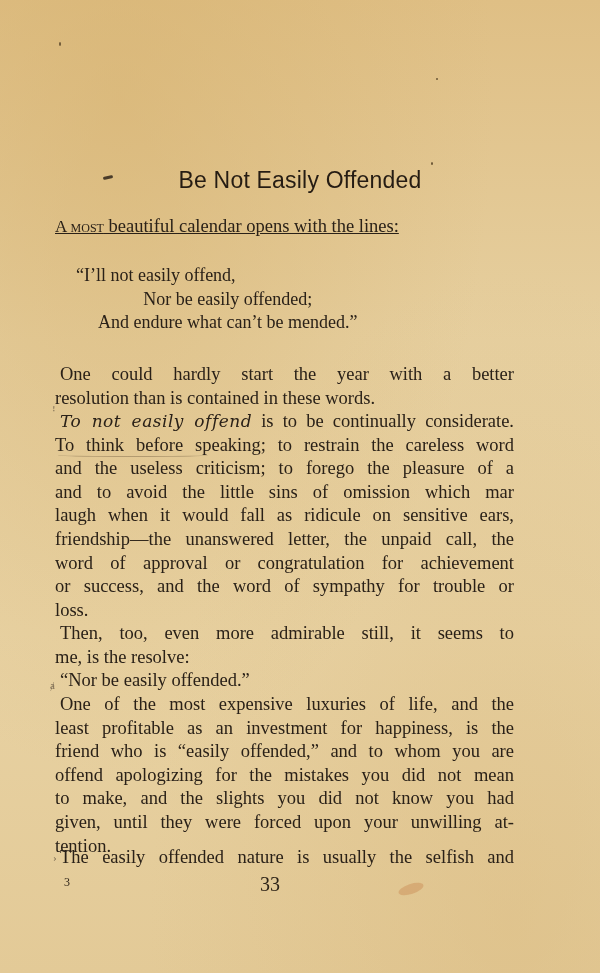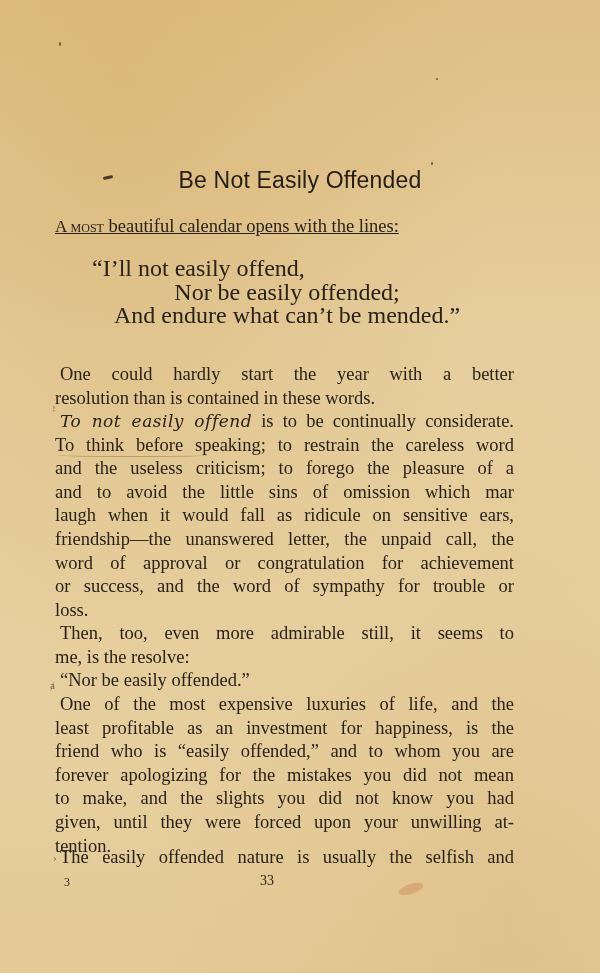--- a/index.html
+++ b/index.html
@@ -75,39 +75,40 @@
       font-size: 17px;
     }
     .italic {
       font-style: italic;
       font-family: "DejaVu Serif", serif;
       font-size: 17px;
       letter-spacing: 0.5px;
     }
     .poem {
       position: absolute;
-      left: 92px;
-      font-size: 24px;
+      left: 76px;
+      font-size: 18px;
       line-height: 23.6px;
+      margin-top: 7px;
     }
     .poem .pl { display: block; white-space: nowrap; }
     .poem .pl.sub { padding-left: 22px; text-align: center; }
     .pencil {
       position: absolute;
       left: 58px;
       top: 452px;
       width: 150px;
       height: 4px;
       border-bottom: 1px solid rgba(90,70,45,0.35);
       border-radius: 0 0 40% 40%;
     }
     .folio {
       position: absolute;
       top: 873px;
-      font-size: 14px;
+      font-size: 20px;
       color: #2e2418;
     }
     .margin-mark {
       position: absolute;
       font-size: 11px;
       color: #7a6a52;
     }
     .stain {
       position: absolute;
       left: 398px;
@@ -167,21 +168,21 @@
     <span class="line last">me, is the resolve:</span>
     <span class="line last indent">“Nor be easily offended.”</span>
   </div>
 
   <span class="margin-mark" style="left:50px;top:679px;">ⱥ</span>
 
   <div class="text" style="top:693px;">
     <span class="line indent">One of the most expensive luxuries of life, and the</span>
     <span class="line">least profitable as an investment for happiness, is the</span>
     <span class="line">friend who is “easily offended,” and to whom you are</span>
-    <span class="line">forever apologizing for the mistakes you did not mean</span>
+    <span class="line">offend apologizing for the mistakes you did not mean</span>
     <span class="line">to make, and the slights you did not know you had</span>
     <span class="line">given, until they were forced upon your unwilling at-</span>
     <span class="line last">tention.</span>
   </div>
 
   <span class="margin-mark" style="left:53px;top:851px;">›</span>
 
   <div class="text" style="top:846px;">
     <span class="line indent">The easily offended nature is usually the selfish and</span>
   </div>

